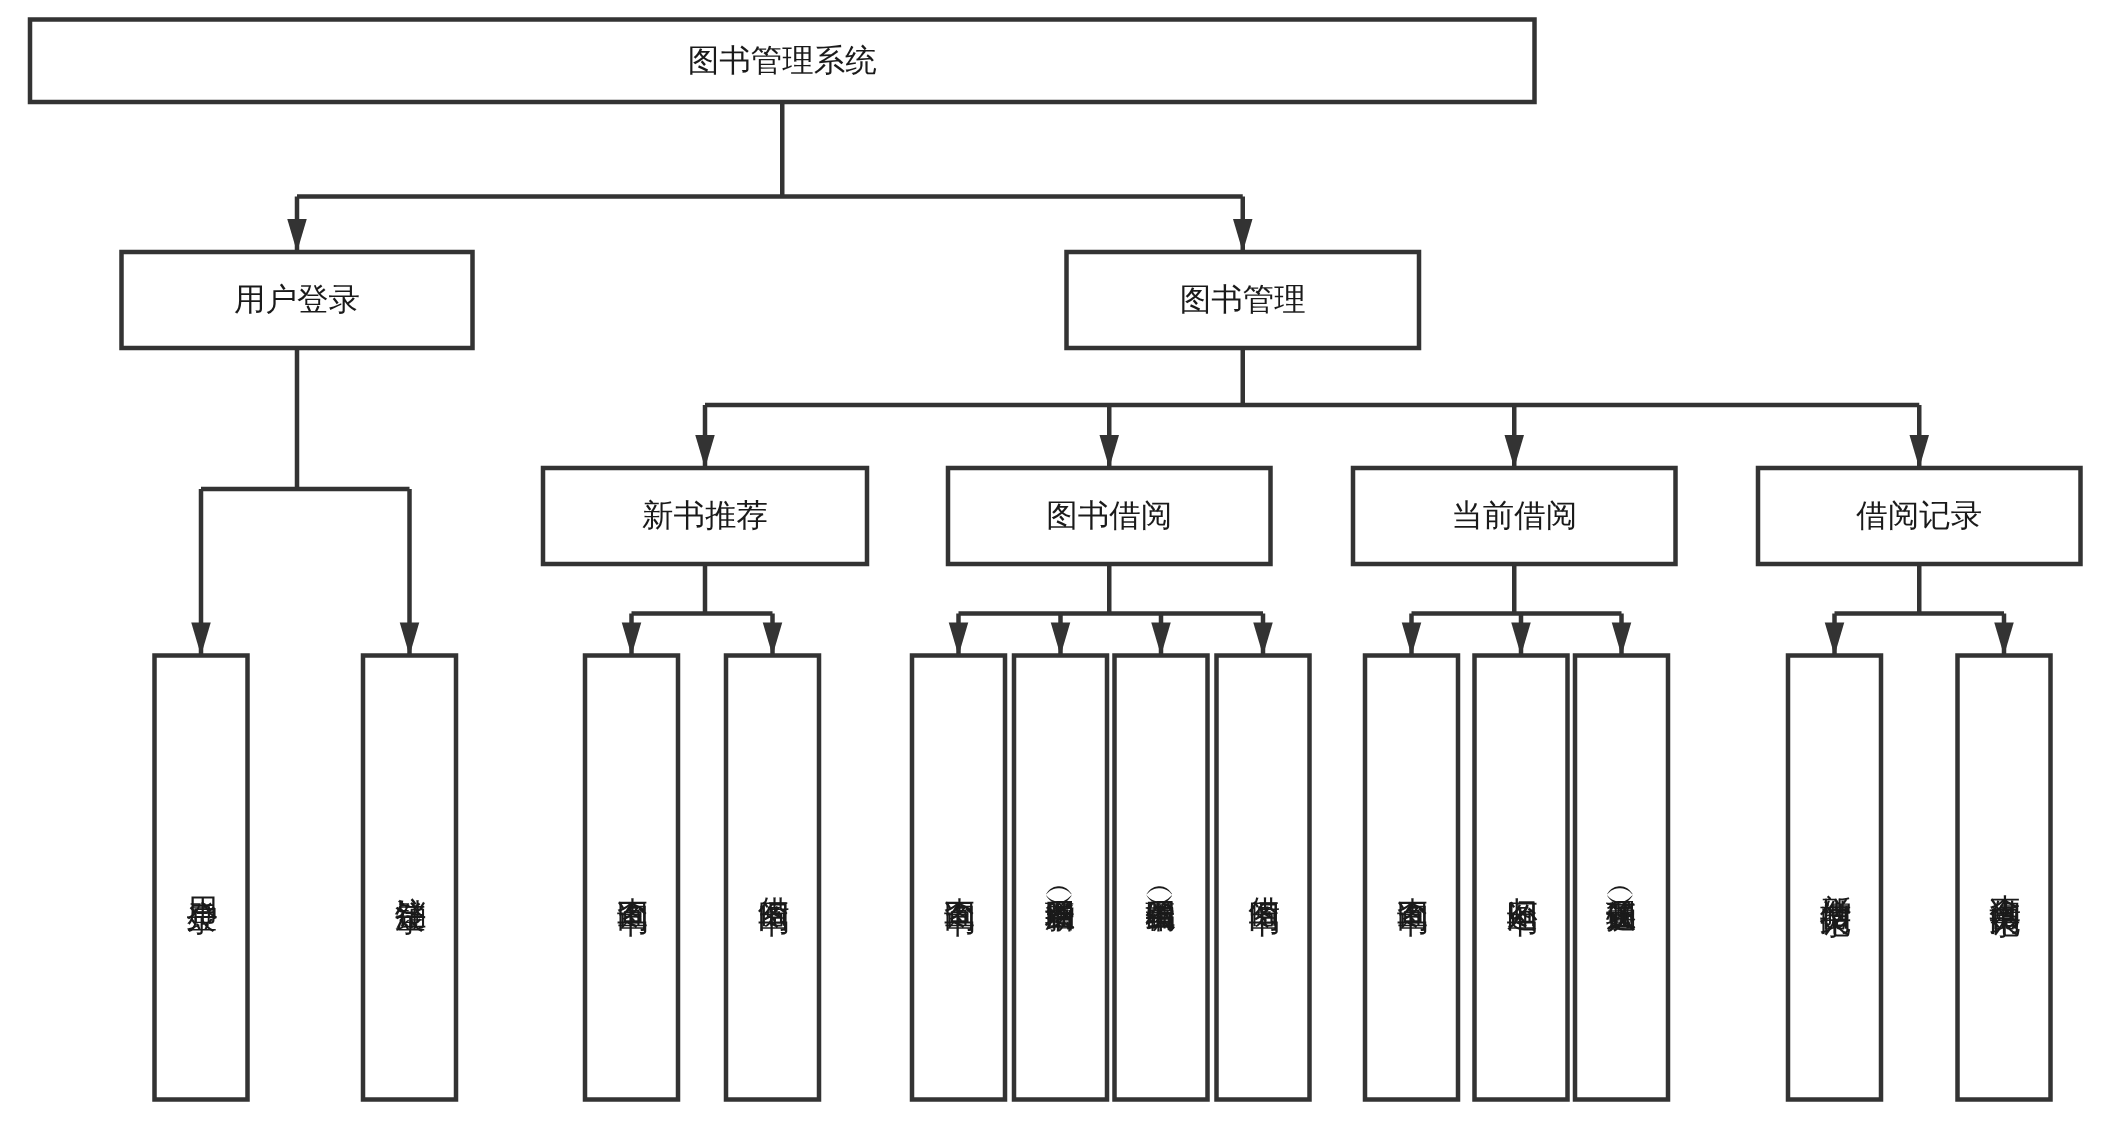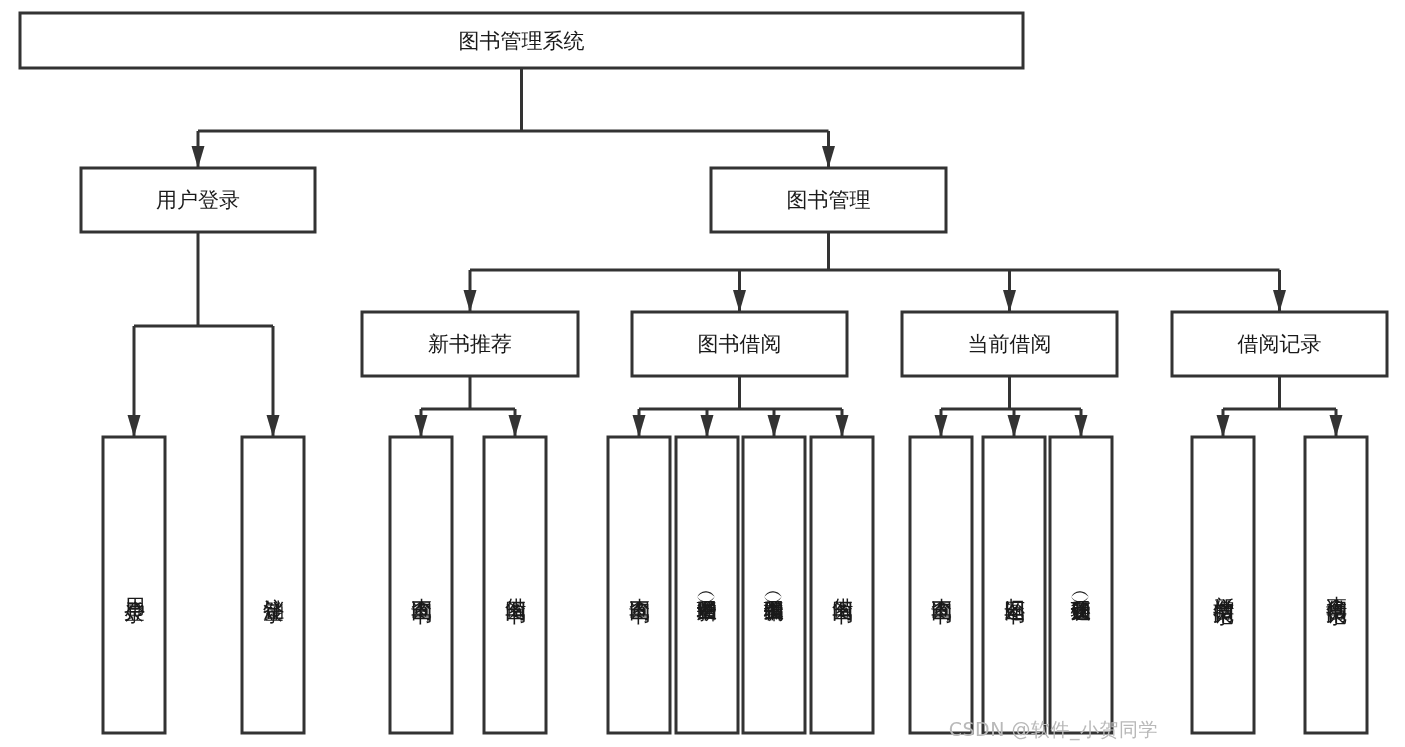--- a/index.html
+++ b/index.html
@@ -178,15 +178,14 @@
       <div class="leaf-label" style="left: 676px; top: 445px; width: 62px; height: 280px; font-size: 20px; letter-spacing: 0px;">新增图书（管理员）</div>
       <div class="leaf-label" style="left: 743px; top: 445px; width: 62px; height: 280px; font-size: 20px; letter-spacing: 0px;">编辑图书（管理员）</div>
       <div class="leaf-label" style="left: 811px; top: 445px; width: 62px; height: 280px; font-size: 21px; letter-spacing: 2px;">借阅图书</div>
       <div class="leaf-label" style="left: 910px; top: 445px; width: 62px; height: 280px; font-size: 21px; letter-spacing: 2px;">查询图书</div>
       <div class="leaf-label" style="left: 983px; top: 445px; width: 62px; height: 280px; font-size: 21px; letter-spacing: 2px;">归还图书</div>
       <div class="leaf-label" style="left: 1050px; top: 445px; width: 62px; height: 280px; font-size: 20px; letter-spacing: 0px;">确认归还（管理员）</div>
       <div class="leaf-label" style="left: 1192px; top: 445px; width: 62px; height: 280px; font-size: 21px; letter-spacing: 2px;">新增借阅记录</div>
       <div class="leaf-label" style="left: 1305px; top: 445px; width: 62px; height: 280px; font-size: 21px; letter-spacing: 2px;">查询借阅记录</div>
     </div>
 
-  <div id="watermark">CSDN @软件_小贺同学</div>
 
 </div>
 
 </body></html>

